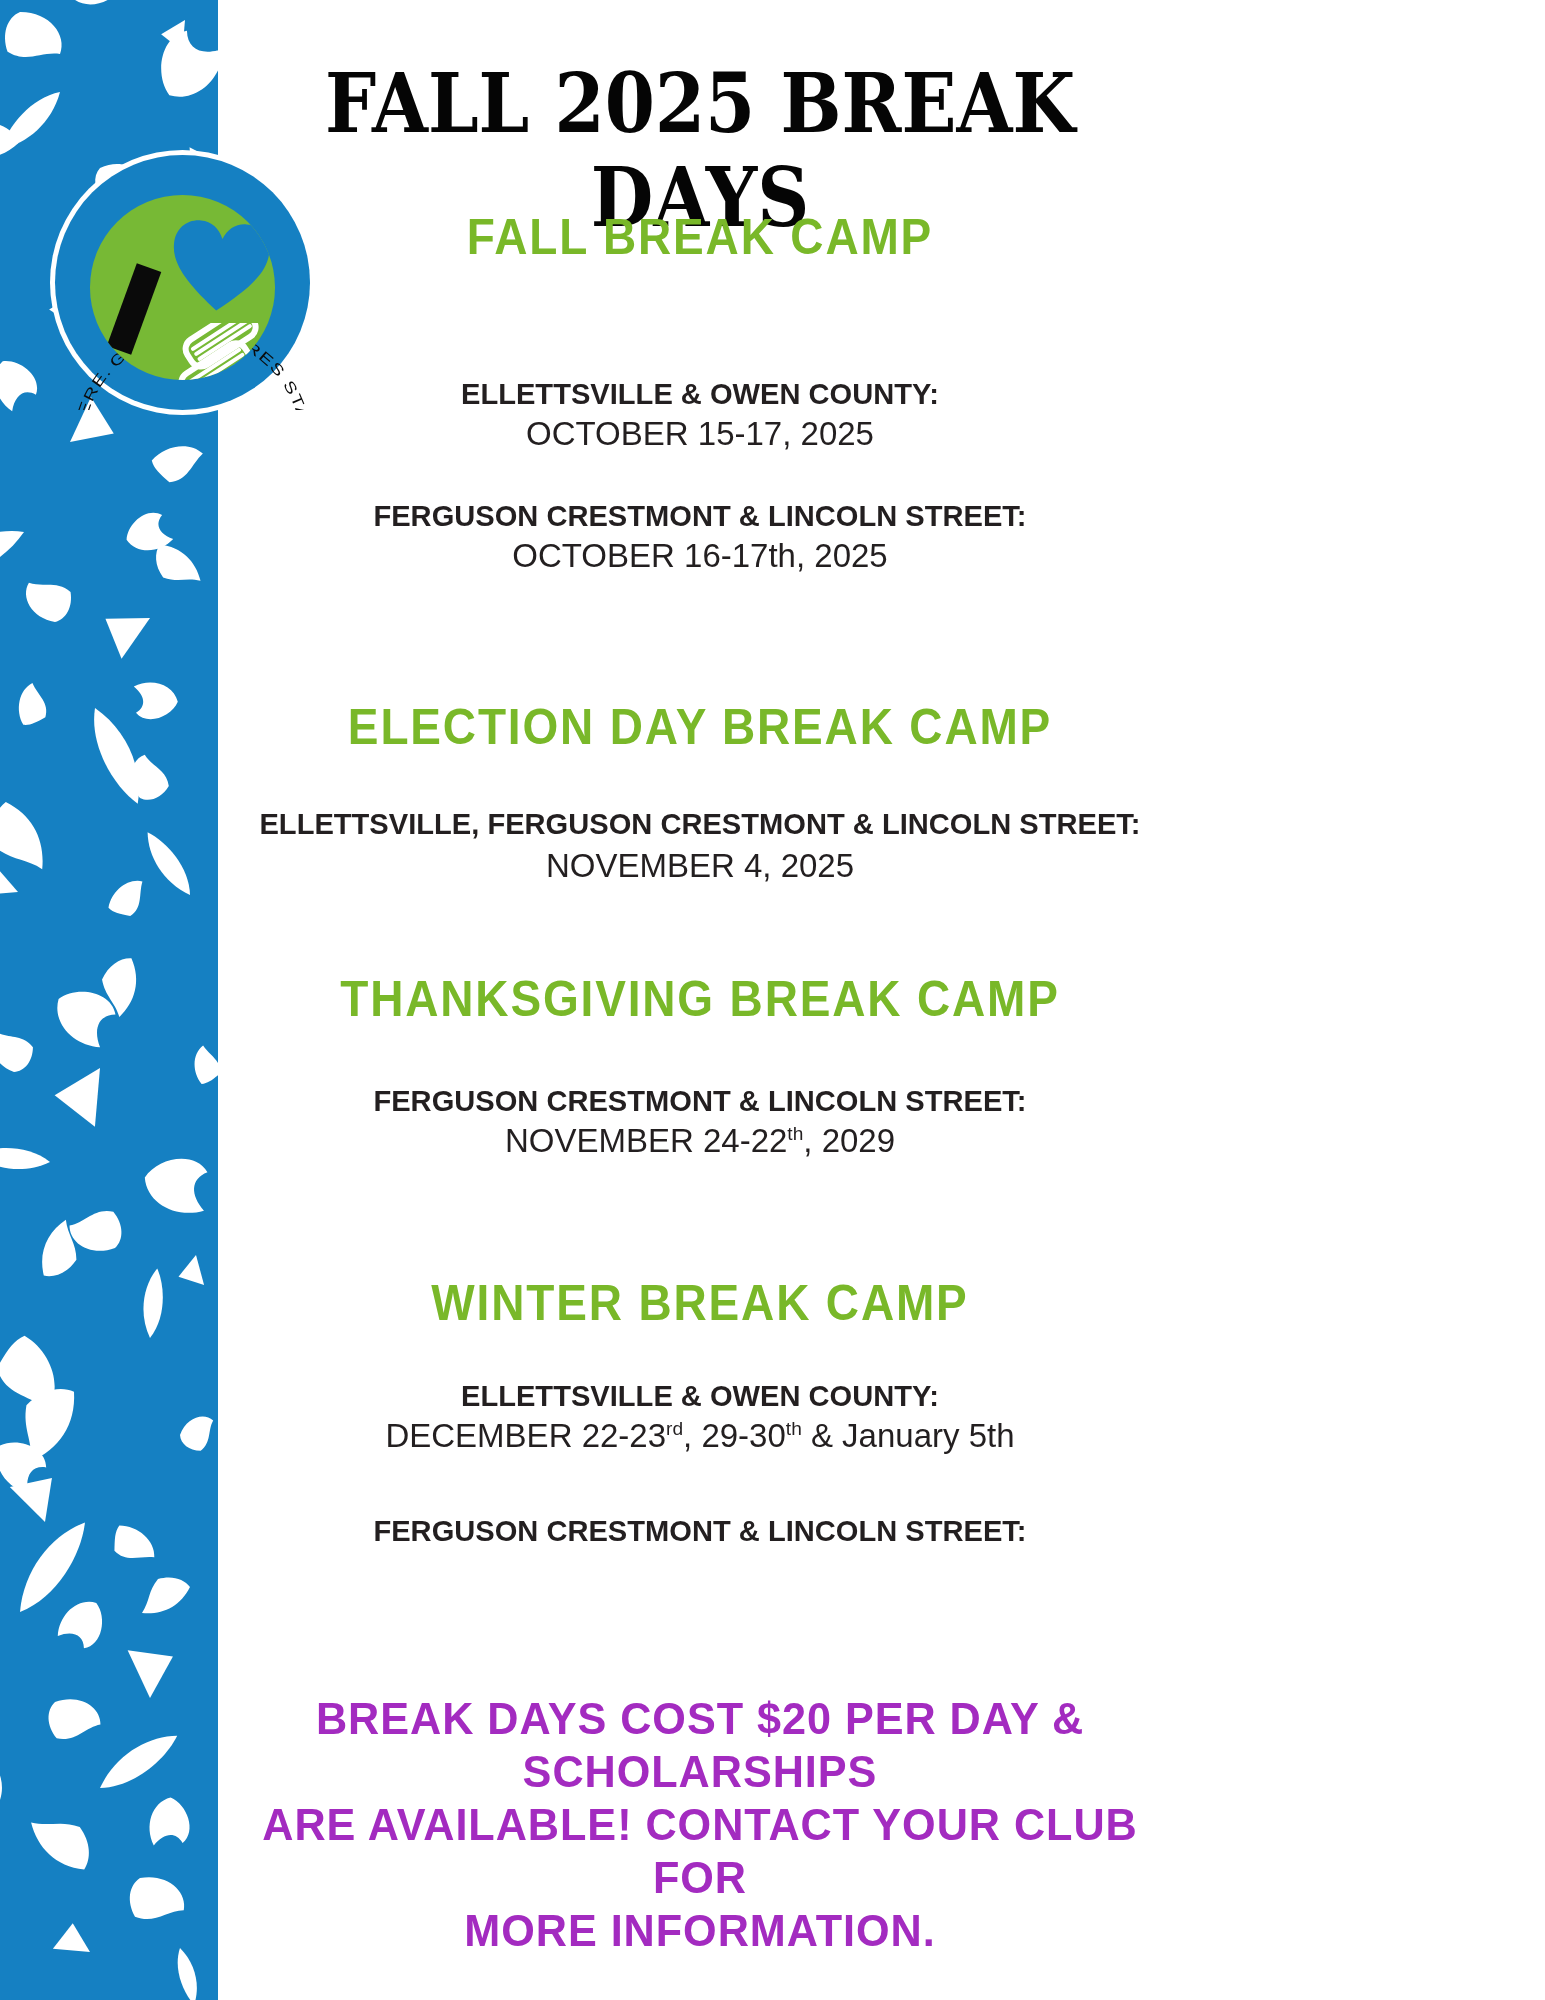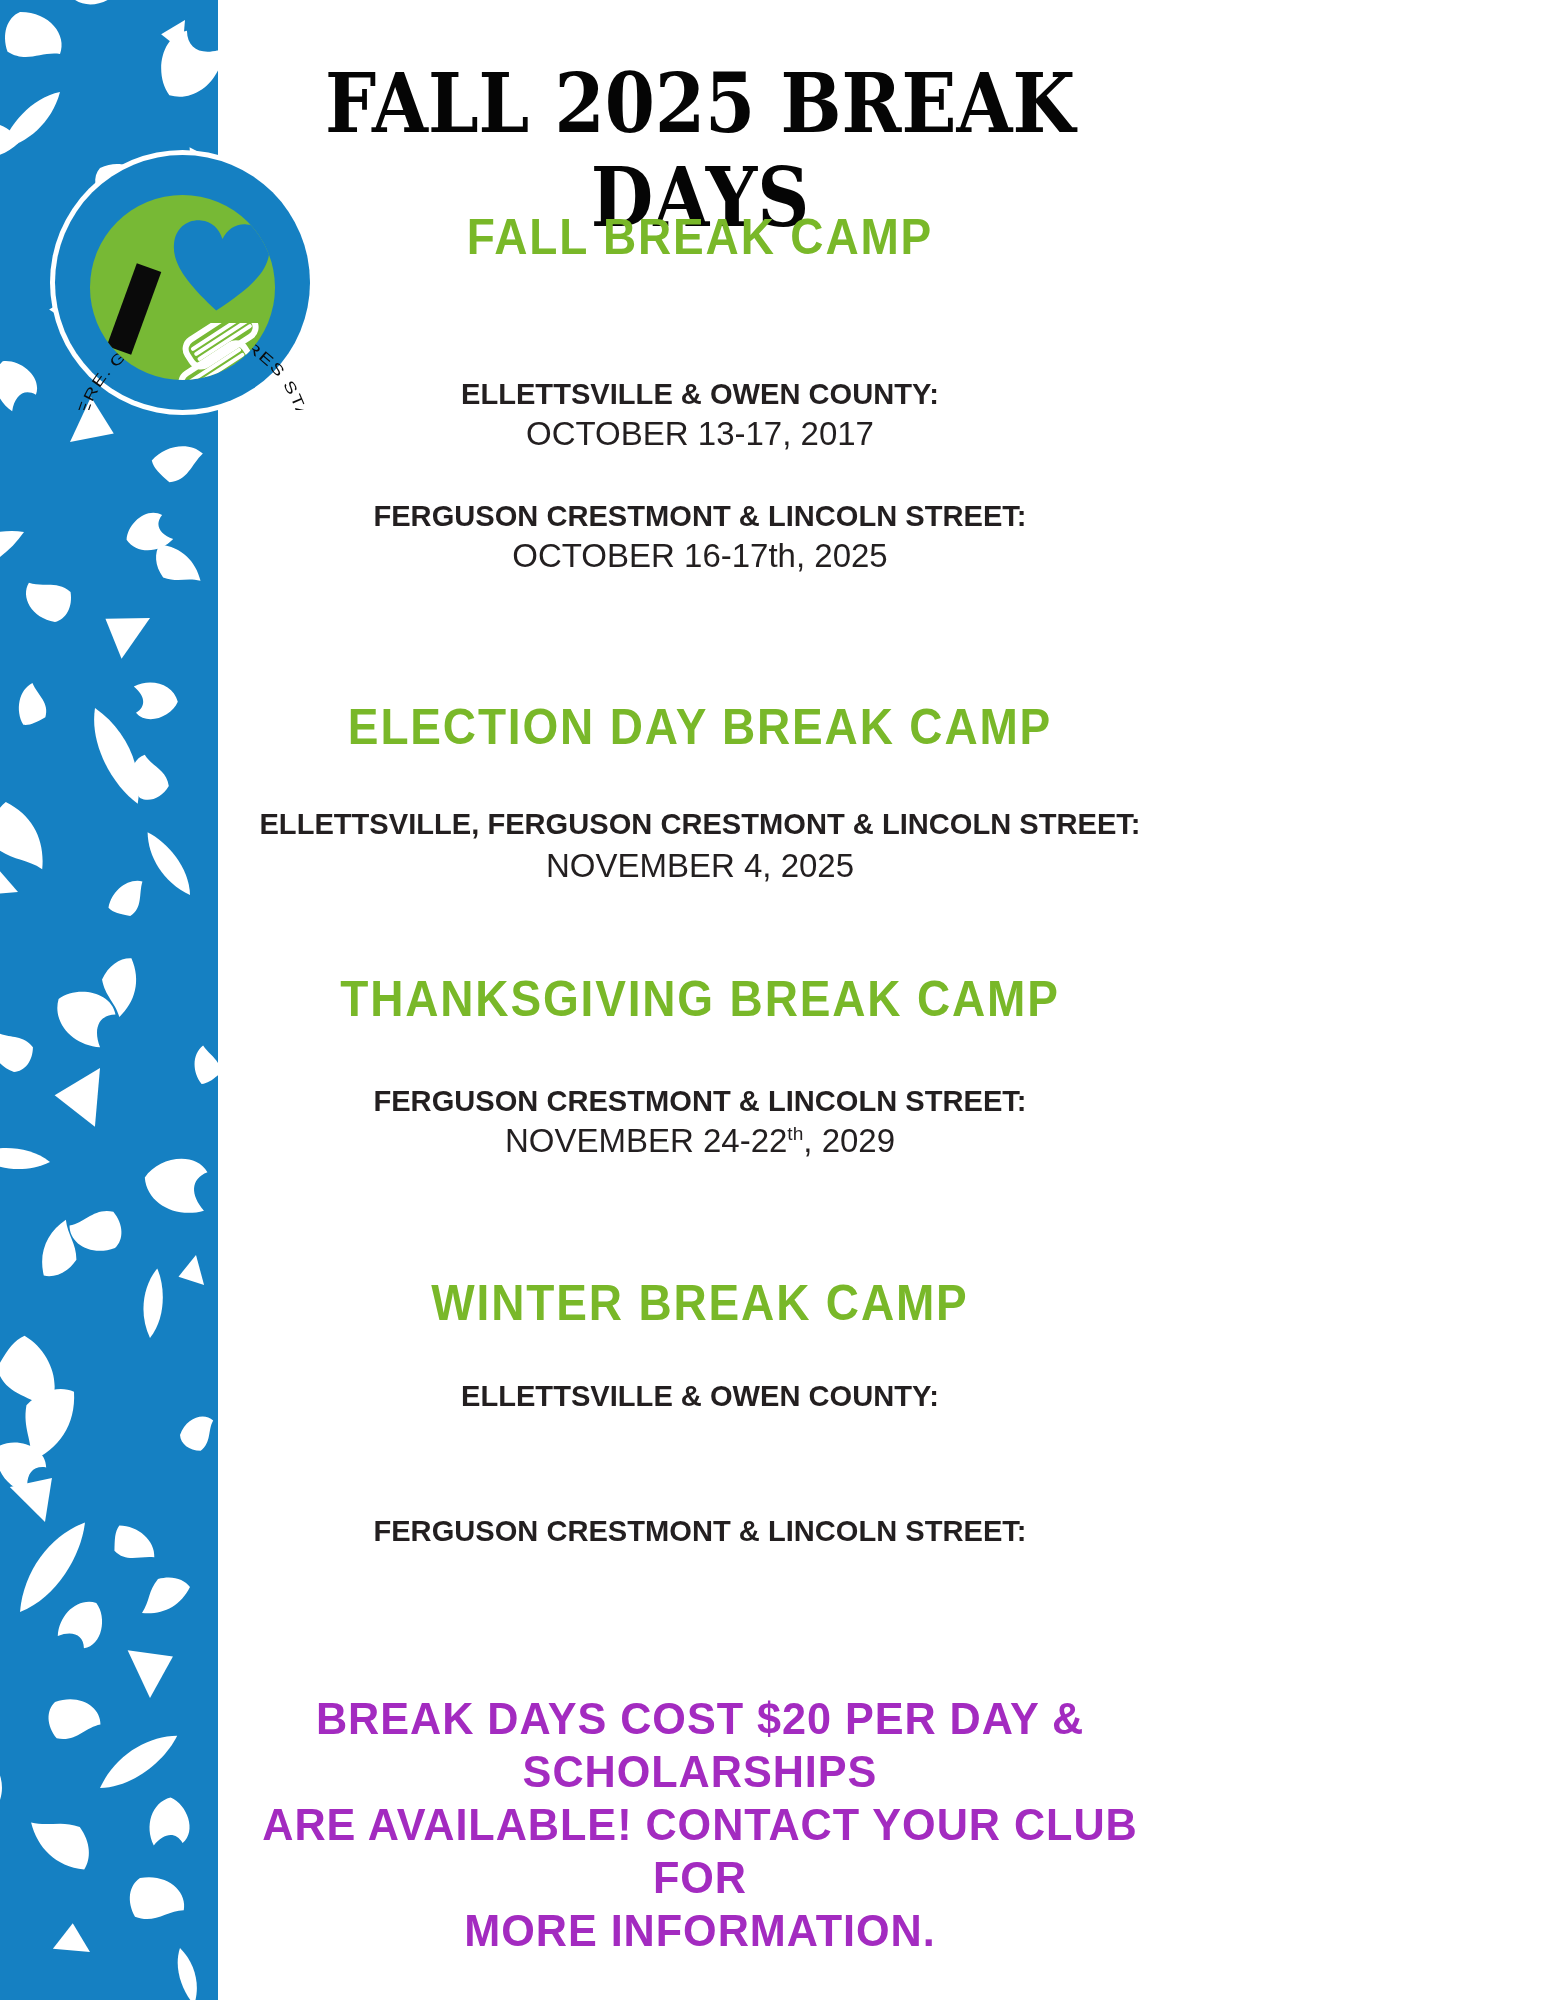--- a/index.html
+++ b/index.html
@@ -183,34 +183,35 @@
       </svg>
     </div>
   </div>
 
   <main class="content">
 
     <h1 class="title">FALL 2025 BREAK DAYS</h1>
 
     <h2 class="camp-heading t-h1">FALL BREAK CAMP</h2>
     <div class="loc t-l1">ELLETTSVILLE &amp; OWEN COUNTY:</div>
-    <div class="date t-d1"><span>OCTOBER 13-17, 2017</span></div>
+    <div class="date t-d1"><span>OCTOBER 15-17, 2025</span></div>
     <div class="loc t-l2">FERGUSON CRESTMONT &amp; LINCOLN STREET:</div>
     <div class="date t-d2"><span>OCTOBER 16-17th, 2025</span></div>
 
     <h2 class="camp-heading t-h2">ELECTION DAY BREAK CAMP</h2>
     <div class="loc t-l3">ELLETTSVILLE, FERGUSON CRESTMONT &amp; LINCOLN STREET:</div>
     <div class="date t-d3"><span>NOVEMBER 4, 2025</span></div>
 
     <h2 class="camp-heading t-h3">THANKSGIVING BREAK CAMP</h2>
     <div class="loc t-l4">FERGUSON CRESTMONT &amp; LINCOLN STREET:</div>
     <div class="date t-d4"><span>NOVEMBER 24-22</span><sup>th</sup><span>, 2029</span></div>
 
     <h2 class="camp-heading t-h4">WINTER BREAK CAMP</h2>
     <div class="loc t-l5">ELLETTSVILLE &amp; OWEN COUNTY:</div>
+    <div class="date t-d5"><span>DECEMBER 22-23</span><sup>rd</sup><span>, 29-30</span><sup>th</sup><span> &amp; January 5th</span></div>
     <div class="loc t-l6">FERGUSON CRESTMONT &amp; LINCOLN STREET:</div>
 
     <div class="footer t-footer">
       <div>BREAK DAYS COST $20 PER DAY &amp; SCHOLARSHIPS</div>
       <div>ARE AVAILABLE! CONTACT YOUR CLUB FOR</div>
       <div>MORE INFORMATION.</div>
     </div>
 
   </main>
 </div>

